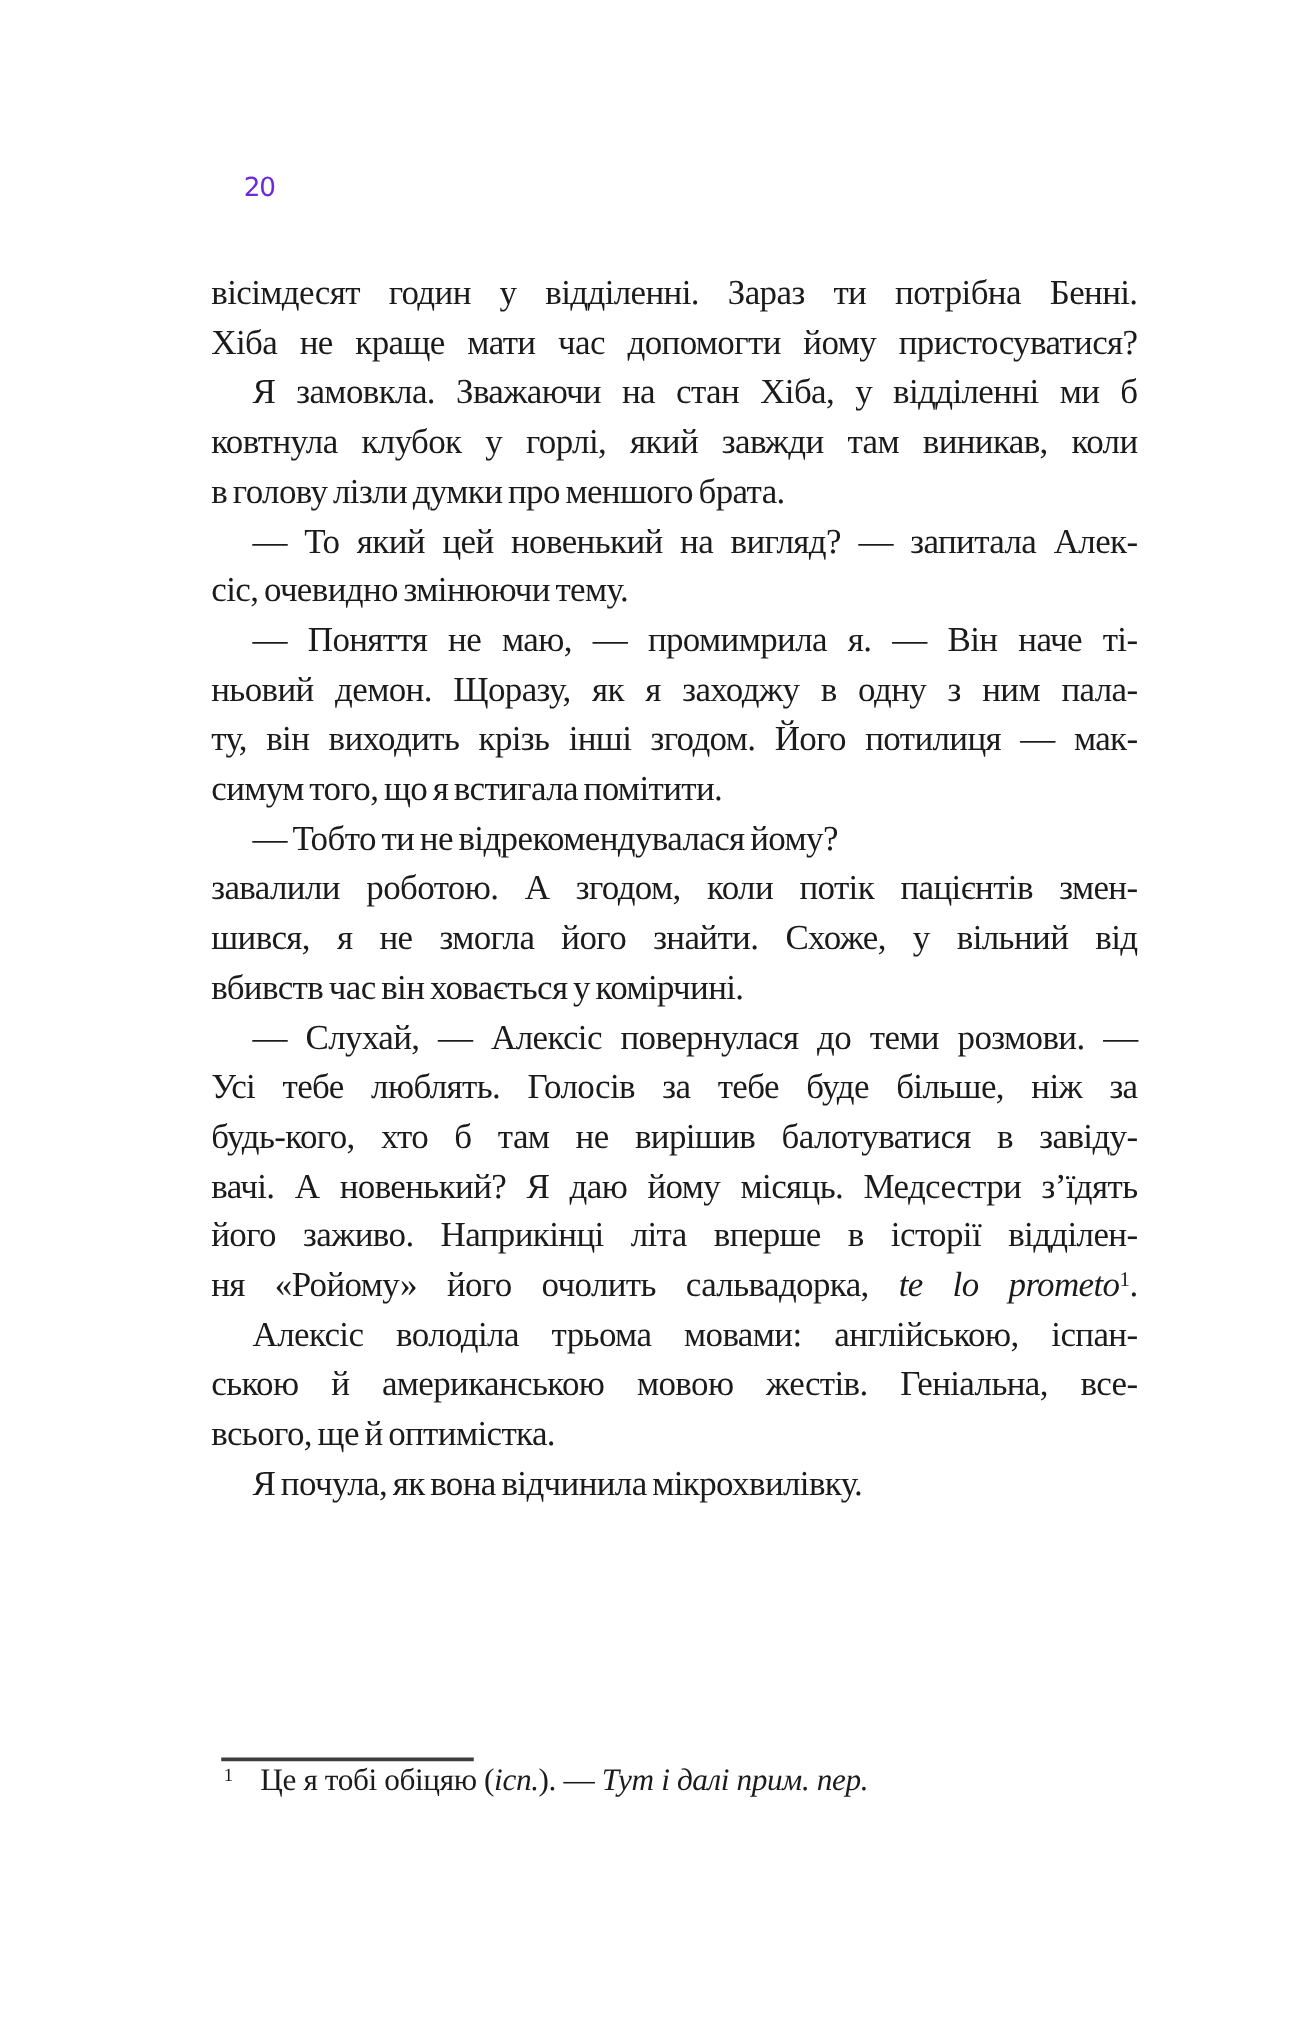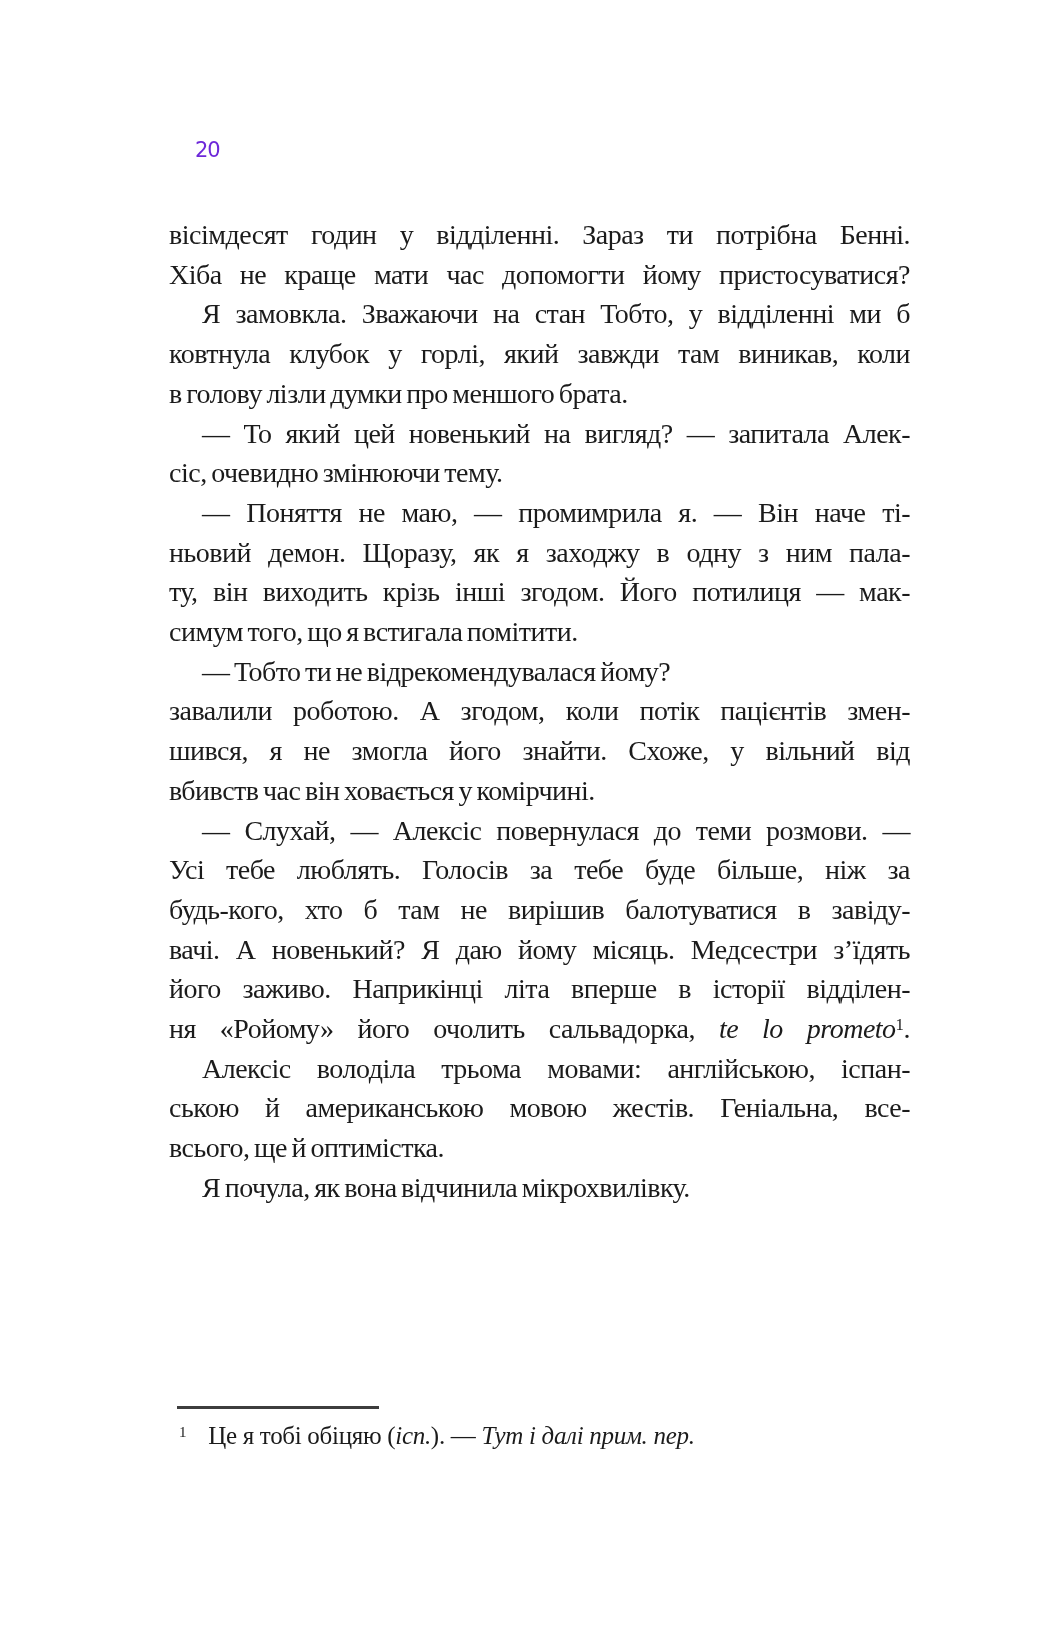--- a/index.html
+++ b/index.html
@@ -33,41 +33,40 @@
   .it { font-style: italic; }
 
   sup {
     font-size: 0.6em; line-height: 0;
     vertical-align: baseline; position: relative; top: -0.5em;
   }
 
   .footnote { position: absolute; left: 169px; top: 1406px; width: 741px; }
   .fn-rule { width: 202px; height: 3px; background: #3d3d3d; margin-left: 8px; }
   .fn-line {
-    margin-top: 11px;
     font-size: 25px; line-height: 31px;
     letter-spacing: -0.3px;
   }
   .fn-marker {
     font-size: 15px; position: relative; top: -7px;
     margin-left: 10px; margin-right: 22px;
     font-style: normal;
   }
 </style>
 </head>
 <body style="color: rgb(27, 27, 27); background: rgb(255, 255, 255);">
 
 <div class="page">
 
   <div class="pagenum">20</div>
 
   <div class="body-text">
       <div class="line"><span>вісімдесят годин у відділенні. Зараз ти потрібна Бенні.</span></div>
       <div class="line"><span>Хіба не краще мати час допомогти йому пристосуватися?</span></div>
-      <div class="line ind"><span>Я замовкла. Зважаючи на стан Тобто, у відділенні ми б</span></div>
+      <div class="line ind"><span>Я замовкла. Зважаючи на стан Хіба, у відділенні ми б</span></div>
       <div class="line"><span>ковтнула клубок у горлі, який завжди там виникав, коли</span></div>
       <div class="line end"><span>в голову лізли думки про меншого брата.</span></div>
       <div class="line ind"><span>— То який цей новенький на вигляд? — запитала Алек-</span></div>
       <div class="line end"><span>сіс, очевидно змінюючи тему.</span></div>
       <div class="line ind"><span>— Поняття не маю, — промимрила я. — Він наче ті-</span></div>
       <div class="line"><span>ньовий демон. Щоразу, як я заходжу в одну з ним пала-</span></div>
       <div class="line"><span>ту, він виходить крізь інші згодом. Його потилиця — мак-</span></div>
       <div class="line end"><span>симум того, що я встигала помітити.</span></div>
       <div class="line ind end"><span>— Тобто ти не відрекомендувалася йому?</span></div>
       <div class="line"><span>завалили роботою. А згодом, коли потік пацієнтів змен-</span></div>

